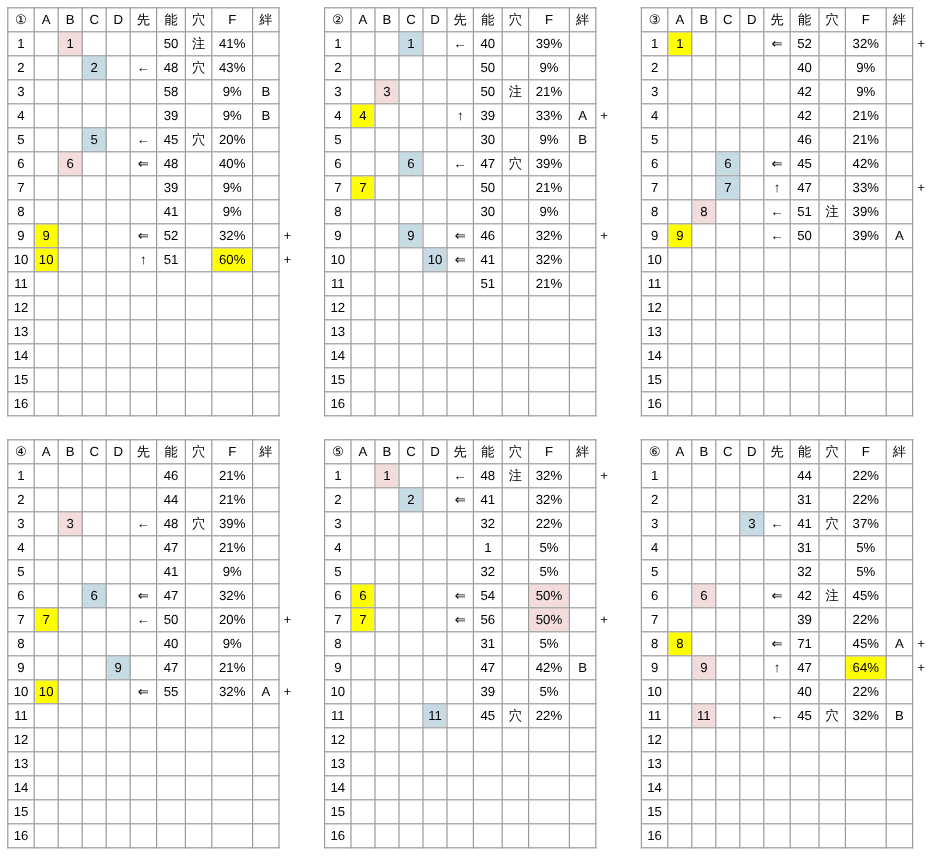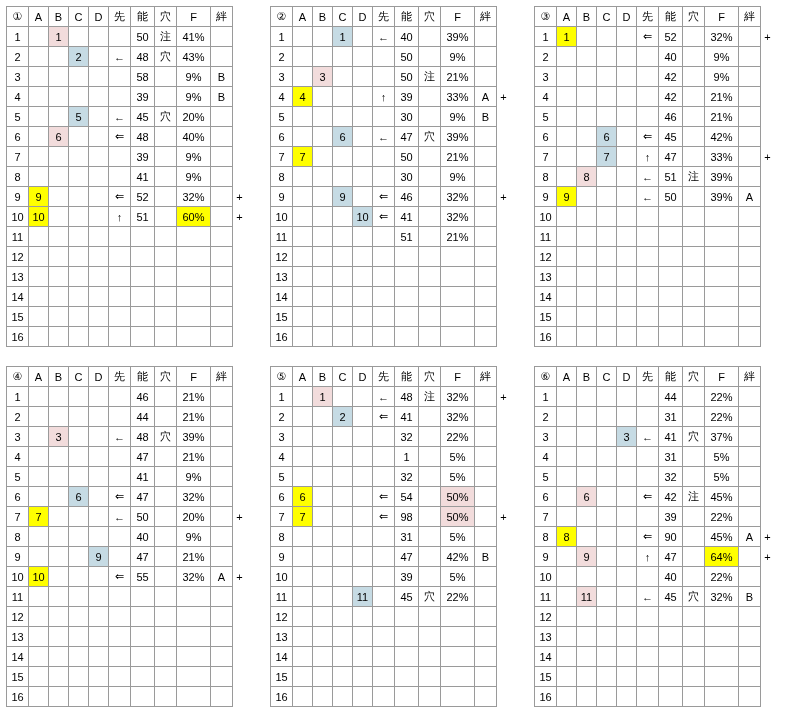--- a/index.html
+++ b/index.html
@@ -1080,21 +1080,21 @@
             <td class="c-kizu"></td>
             <td class="c-post post"></td>
           </tr>
           <tr>
             <td class="c-idx">7</td>
             <td class="c-a fill-yellow">7</td>
             <td class="c-b"></td>
             <td class="c-c"></td>
             <td class="c-d"></td>
             <td class="c-saki">⇐</td>
-            <td class="c-nou">98</td>
+            <td class="c-nou">56</td>
             <td class="c-ana"></td>
             <td class="c-f fill-pink">50%</td>
             <td class="c-kizu"></td>
             <td class="c-post post">+</td>
           </tr>
           <tr>
             <td class="c-idx">8</td>
             <td class="c-a"></td>
             <td class="c-b"></td>
             <td class="c-c"></td>
@@ -1322,21 +1322,21 @@
             <td class="c-kizu"></td>
             <td class="c-post post"></td>
           </tr>
           <tr>
             <td class="c-idx">8</td>
             <td class="c-a fill-yellow">8</td>
             <td class="c-b"></td>
             <td class="c-c"></td>
             <td class="c-d"></td>
             <td class="c-saki">⇐</td>
-            <td class="c-nou">90</td>
+            <td class="c-nou">71</td>
             <td class="c-ana"></td>
             <td class="c-f">45%</td>
             <td class="c-kizu">A</td>
             <td class="c-post post">+</td>
           </tr>
           <tr>
             <td class="c-idx">9</td>
             <td class="c-a"></td>
             <td class="c-b fill-pink">9</td>
             <td class="c-c"></td>

